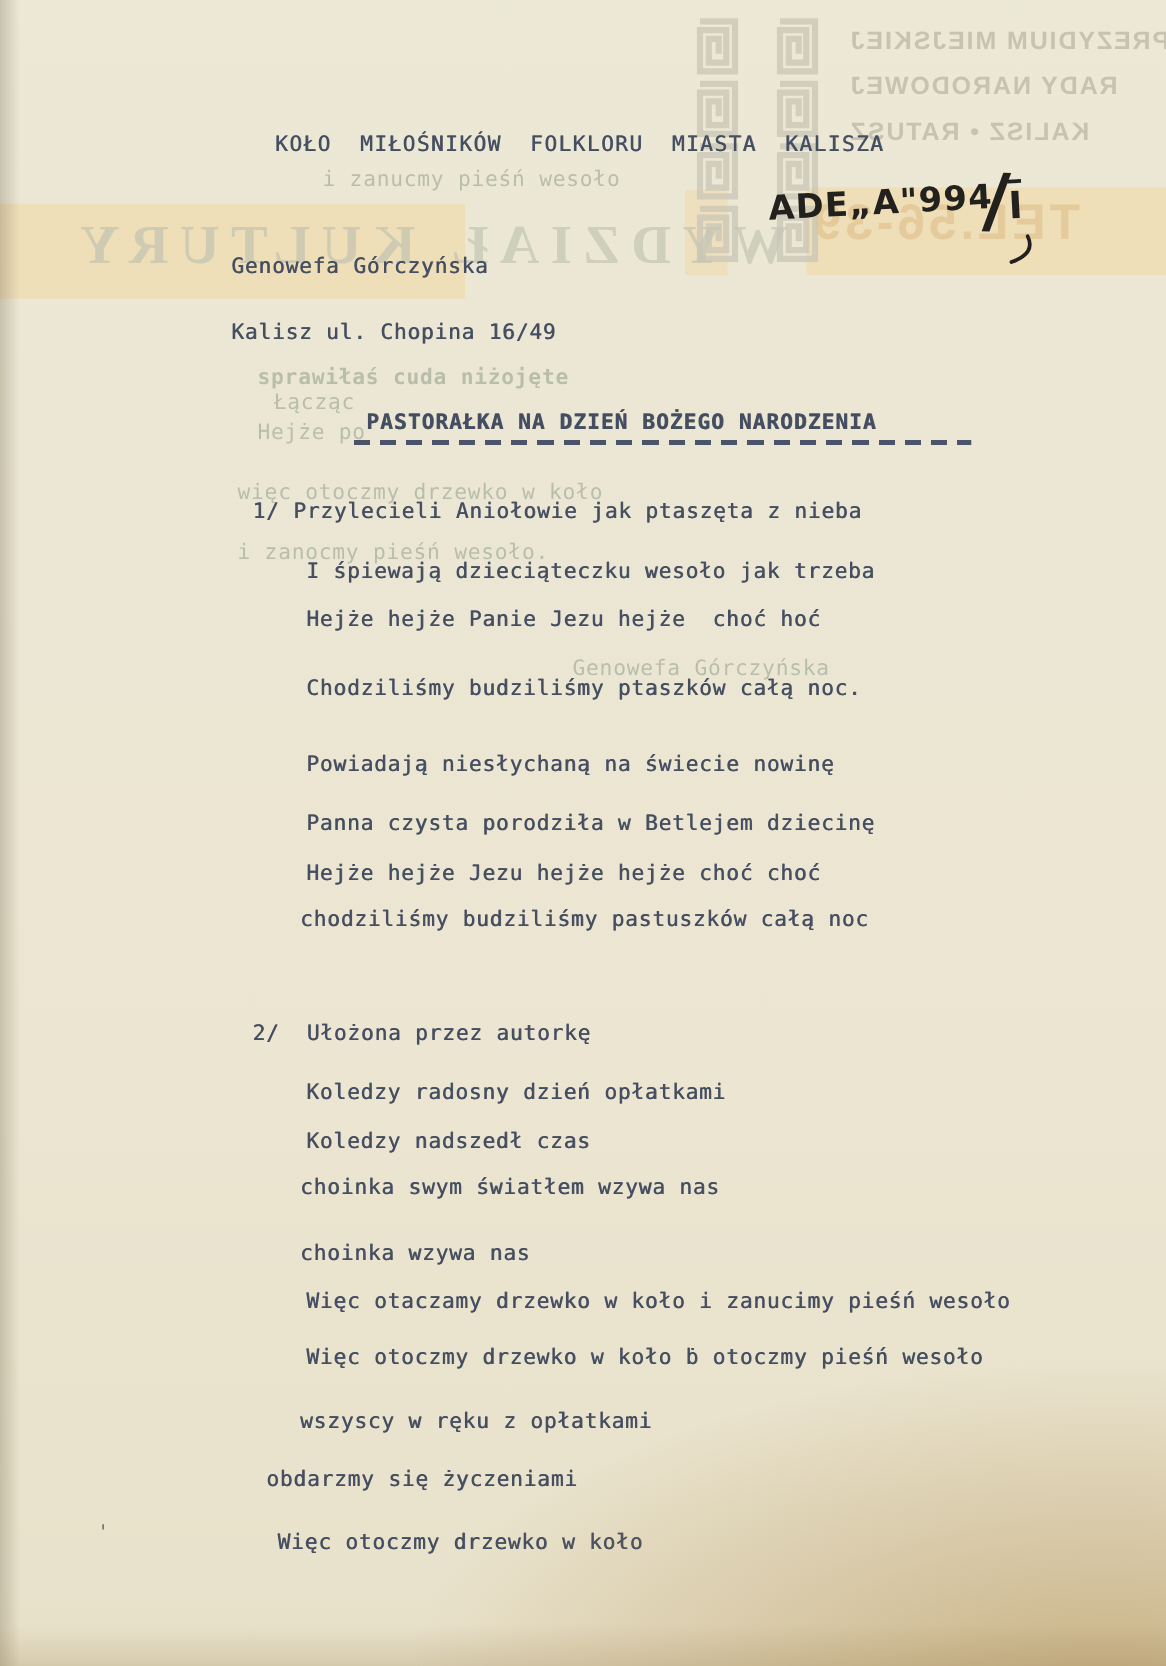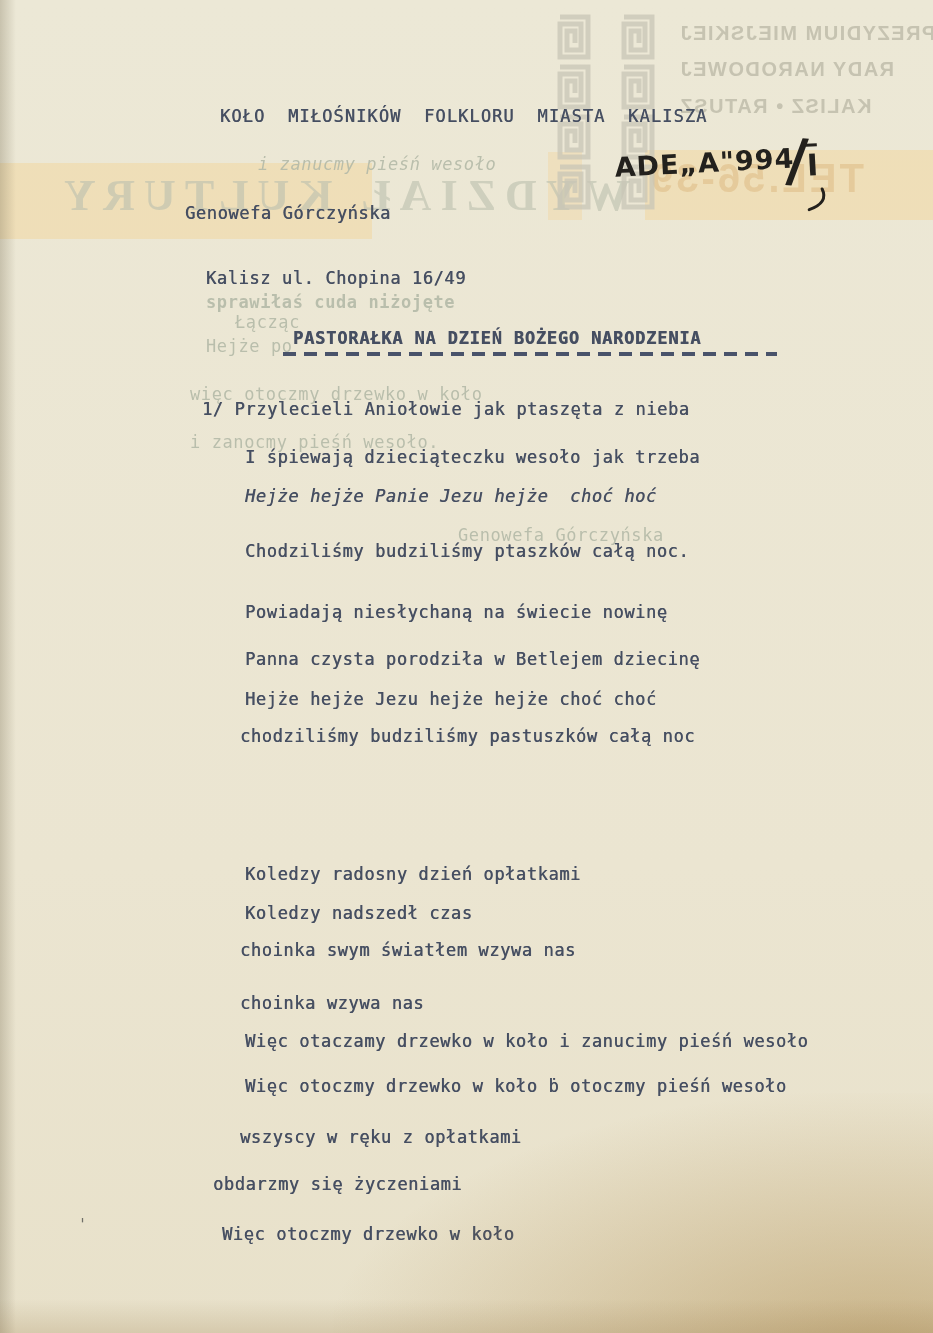--- a/index.html
+++ b/index.html
@@ -94,44 +94,45 @@
   <svg class="stamp" style="left:621px;top:64px;" width="34" height="46" viewBox="0 0 34 46">
       <path d="M3 3 H31 V43 H3 V10 H24 V36 H10 V17 H18 V29" fill="none" stroke="#c9c6b7" stroke-width="5"></path>
     </svg>
   <svg class="stamp" style="left:621px;top:114px;" width="34" height="46" viewBox="0 0 34 46">
       <path d="M3 3 H31 V43 H3 V10 H24 V36 H10 V17 H18 V29" fill="none" stroke="#c9c6b7" stroke-width="5"></path>
     </svg>
   <svg class="stamp" style="left:621px;top:164px;" width="34" height="46" viewBox="0 0 34 46">
       <path d="M3 3 H31 V43 H3 V10 H24 V36 H10 V17 H18 V29" fill="none" stroke="#c9c6b7" stroke-width="5"></path>
     </svg>
 
-  <div class="ghost" style="left:258px;top:154px;font-style:italic;">i zanucmy pieśń wesoło</div>
+  <div class="ghost" style="left:258px;top:134px;">i zanucmy pieśń wesoło</div>
   <div class="ghost" style="left:206px;top:292px;font-weight:bold;">sprawiłaś cuda niżojęte</div>
-  <div class="ghost" style="left:219px;top:312px;margin-left:16px;">Łącząc</div>
+  <div class="ghost" style="left:219px;top:312px;">Łącząc</div>
   <div class="ghost" style="left:206px;top:336px;">Hejże po</div>
   <div class="ghost" style="left:190px;top:384px;">więc otoczmy drzewko w koło</div>
   <div class="ghost" style="left:190px;top:432px;">i zanocmy pieśń wesoło.</div>
   <div class="ghost" style="left:458px;top:525px;">Genowefa Górczyńska</div>
   <div class="mark" style="left:78px;top:1216px;">'</div>
 
   <div class="tline org" style="left:220px;top:106px;">KOŁO  MIŁOŚNIKÓW  FOLKLORU  MIASTA  KALISZA</div>
   <div class="tline" style="left:185px;top:203px;">Genowefa Górczyńska</div>
-  <div class="tline" style="left:185px;top:268px;margin-left:21px;">Kalisz ul. Chopina 16/49</div>
+  <div class="tline" style="left:185px;top:256px;">Kalisz ul. Chopina 16/49</div>
 
   <div class="tline ttl" style="left:293px;top:328px;">PASTORAŁKA NA DZIEŃ BOŻEGO NARODZENIA</div>
   <div class="underline"></div>
 
   <div class="tline" style="left:202px;top:399px;">1/ Przylecieli Aniołowie jak ptaszęta z nieba</div>
   <div class="tline" style="left:245px;top:447px;">I śpiewają dzieciąteczku wesoło jak trzeba</div>
-  <div class="tline" style="left:245px;top:486px;font-style:italic;">Hejże hejże Panie Jezu hejże  choć hoć</div>
+  <div class="tline" style="left:245px;top:486px;">Hejże hejże Panie Jezu hejże  choć hoć</div>
   <div class="tline" style="left:245px;top:541px;">Chodziliśmy budziliśmy ptaszków całą noc.</div>
   <div class="tline" style="left:245px;top:602px;">Powiadają niesłychaną na świecie nowinę</div>
   <div class="tline" style="left:245px;top:649px;">Panna czysta porodziła w Betlejem dziecinę</div>
   <div class="tline" style="left:245px;top:689px;">Hejże hejże Jezu hejże hejże choć choć</div>
   <div class="tline" style="left:240px;top:726px;">chodziliśmy budziliśmy pastuszków całą noc</div>
+  <div class="tline" style="left:202px;top:817px;">2/  Ułożona przez autorkę</div>
   <div class="tline" style="left:245px;top:864px;">Koledzy radosny dzień opłatkami</div>
   <div class="tline" style="left:245px;top:903px;">Koledzy nadszedł czas</div>
   <div class="tline" style="left:240px;top:940px;">choinka swym światłem wzywa nas</div>
   <div class="tline" style="left:240px;top:993px;">choinka wzywa nas</div>
   <div class="tline" style="left:245px;top:1031px;">Więc otaczamy drzewko w koło i zanucimy pieśń wesoło</div>
   <div class="tline" style="left:245px;top:1076px;">Więc otoczmy drzewko w koło ḃ otoczmy pieśń wesoło</div>
   <div class="tline" style="left:240px;top:1127px;">wszyscy w ręku z opłatkami</div>
   <div class="tline" style="left:213px;top:1174px;">obdarzmy się życzeniami</div>
   <div class="tline" style="left:222px;top:1224px;">Więc otoczmy drzewko w koło</div>
 

